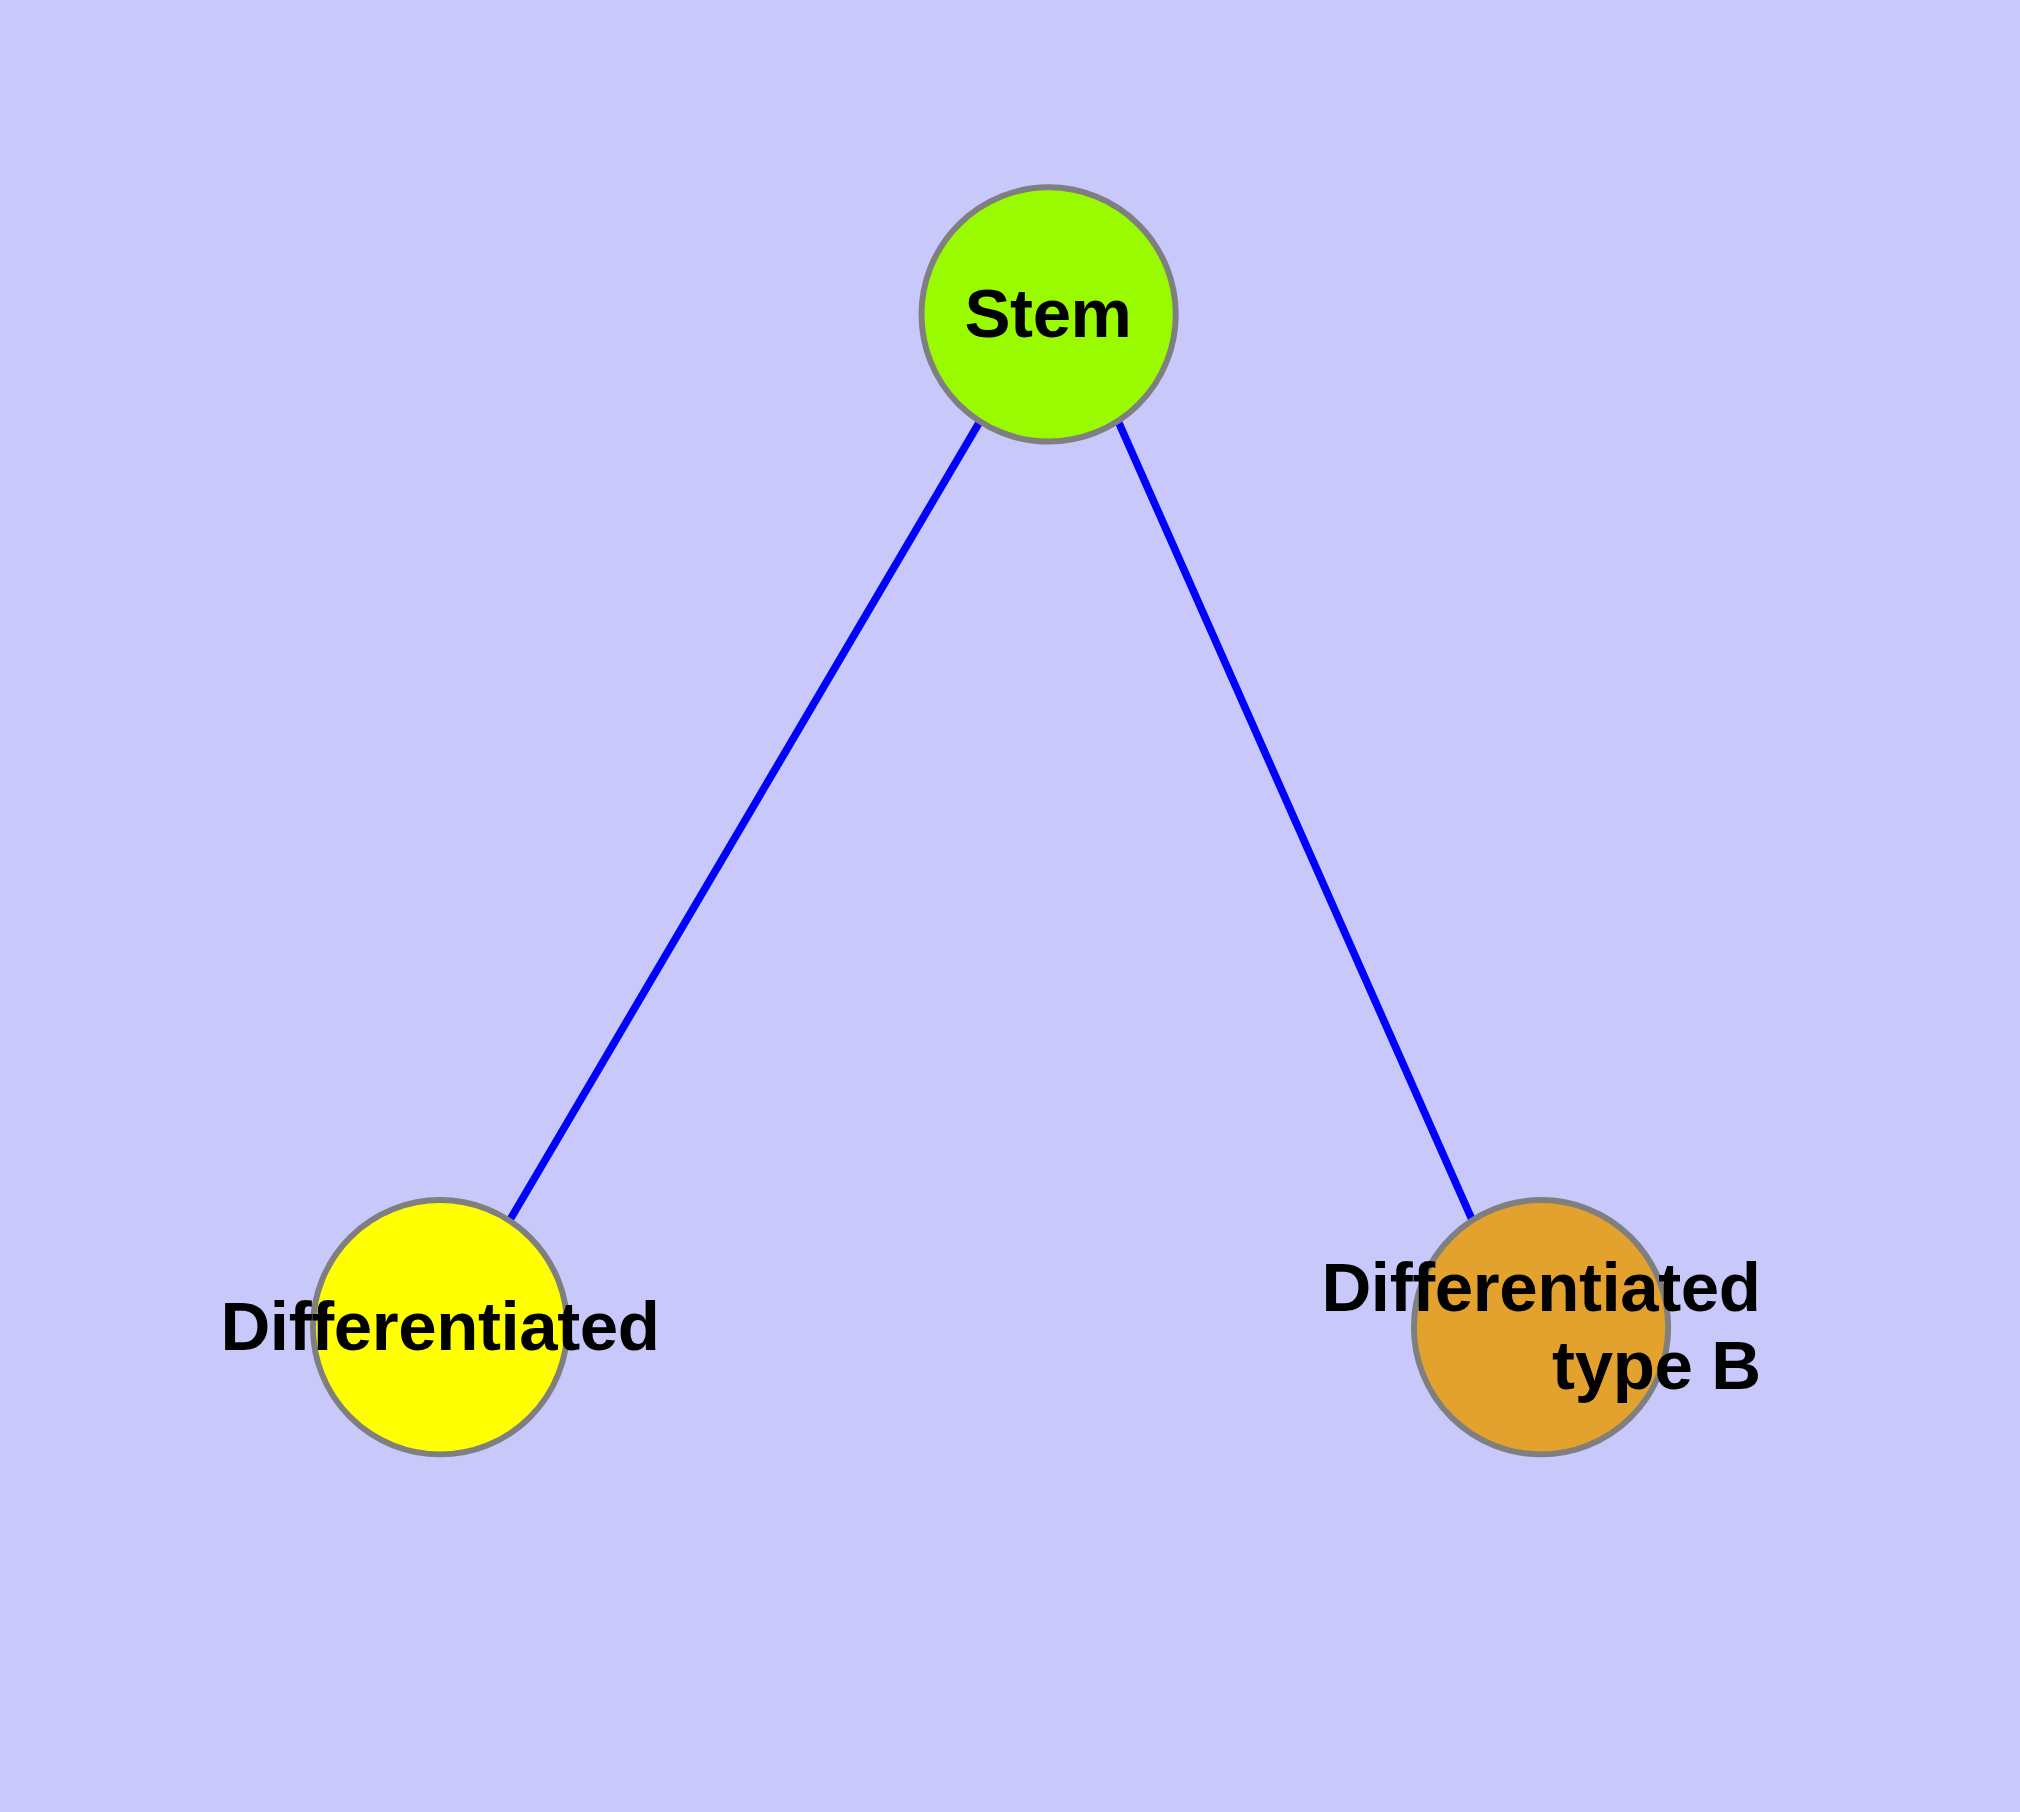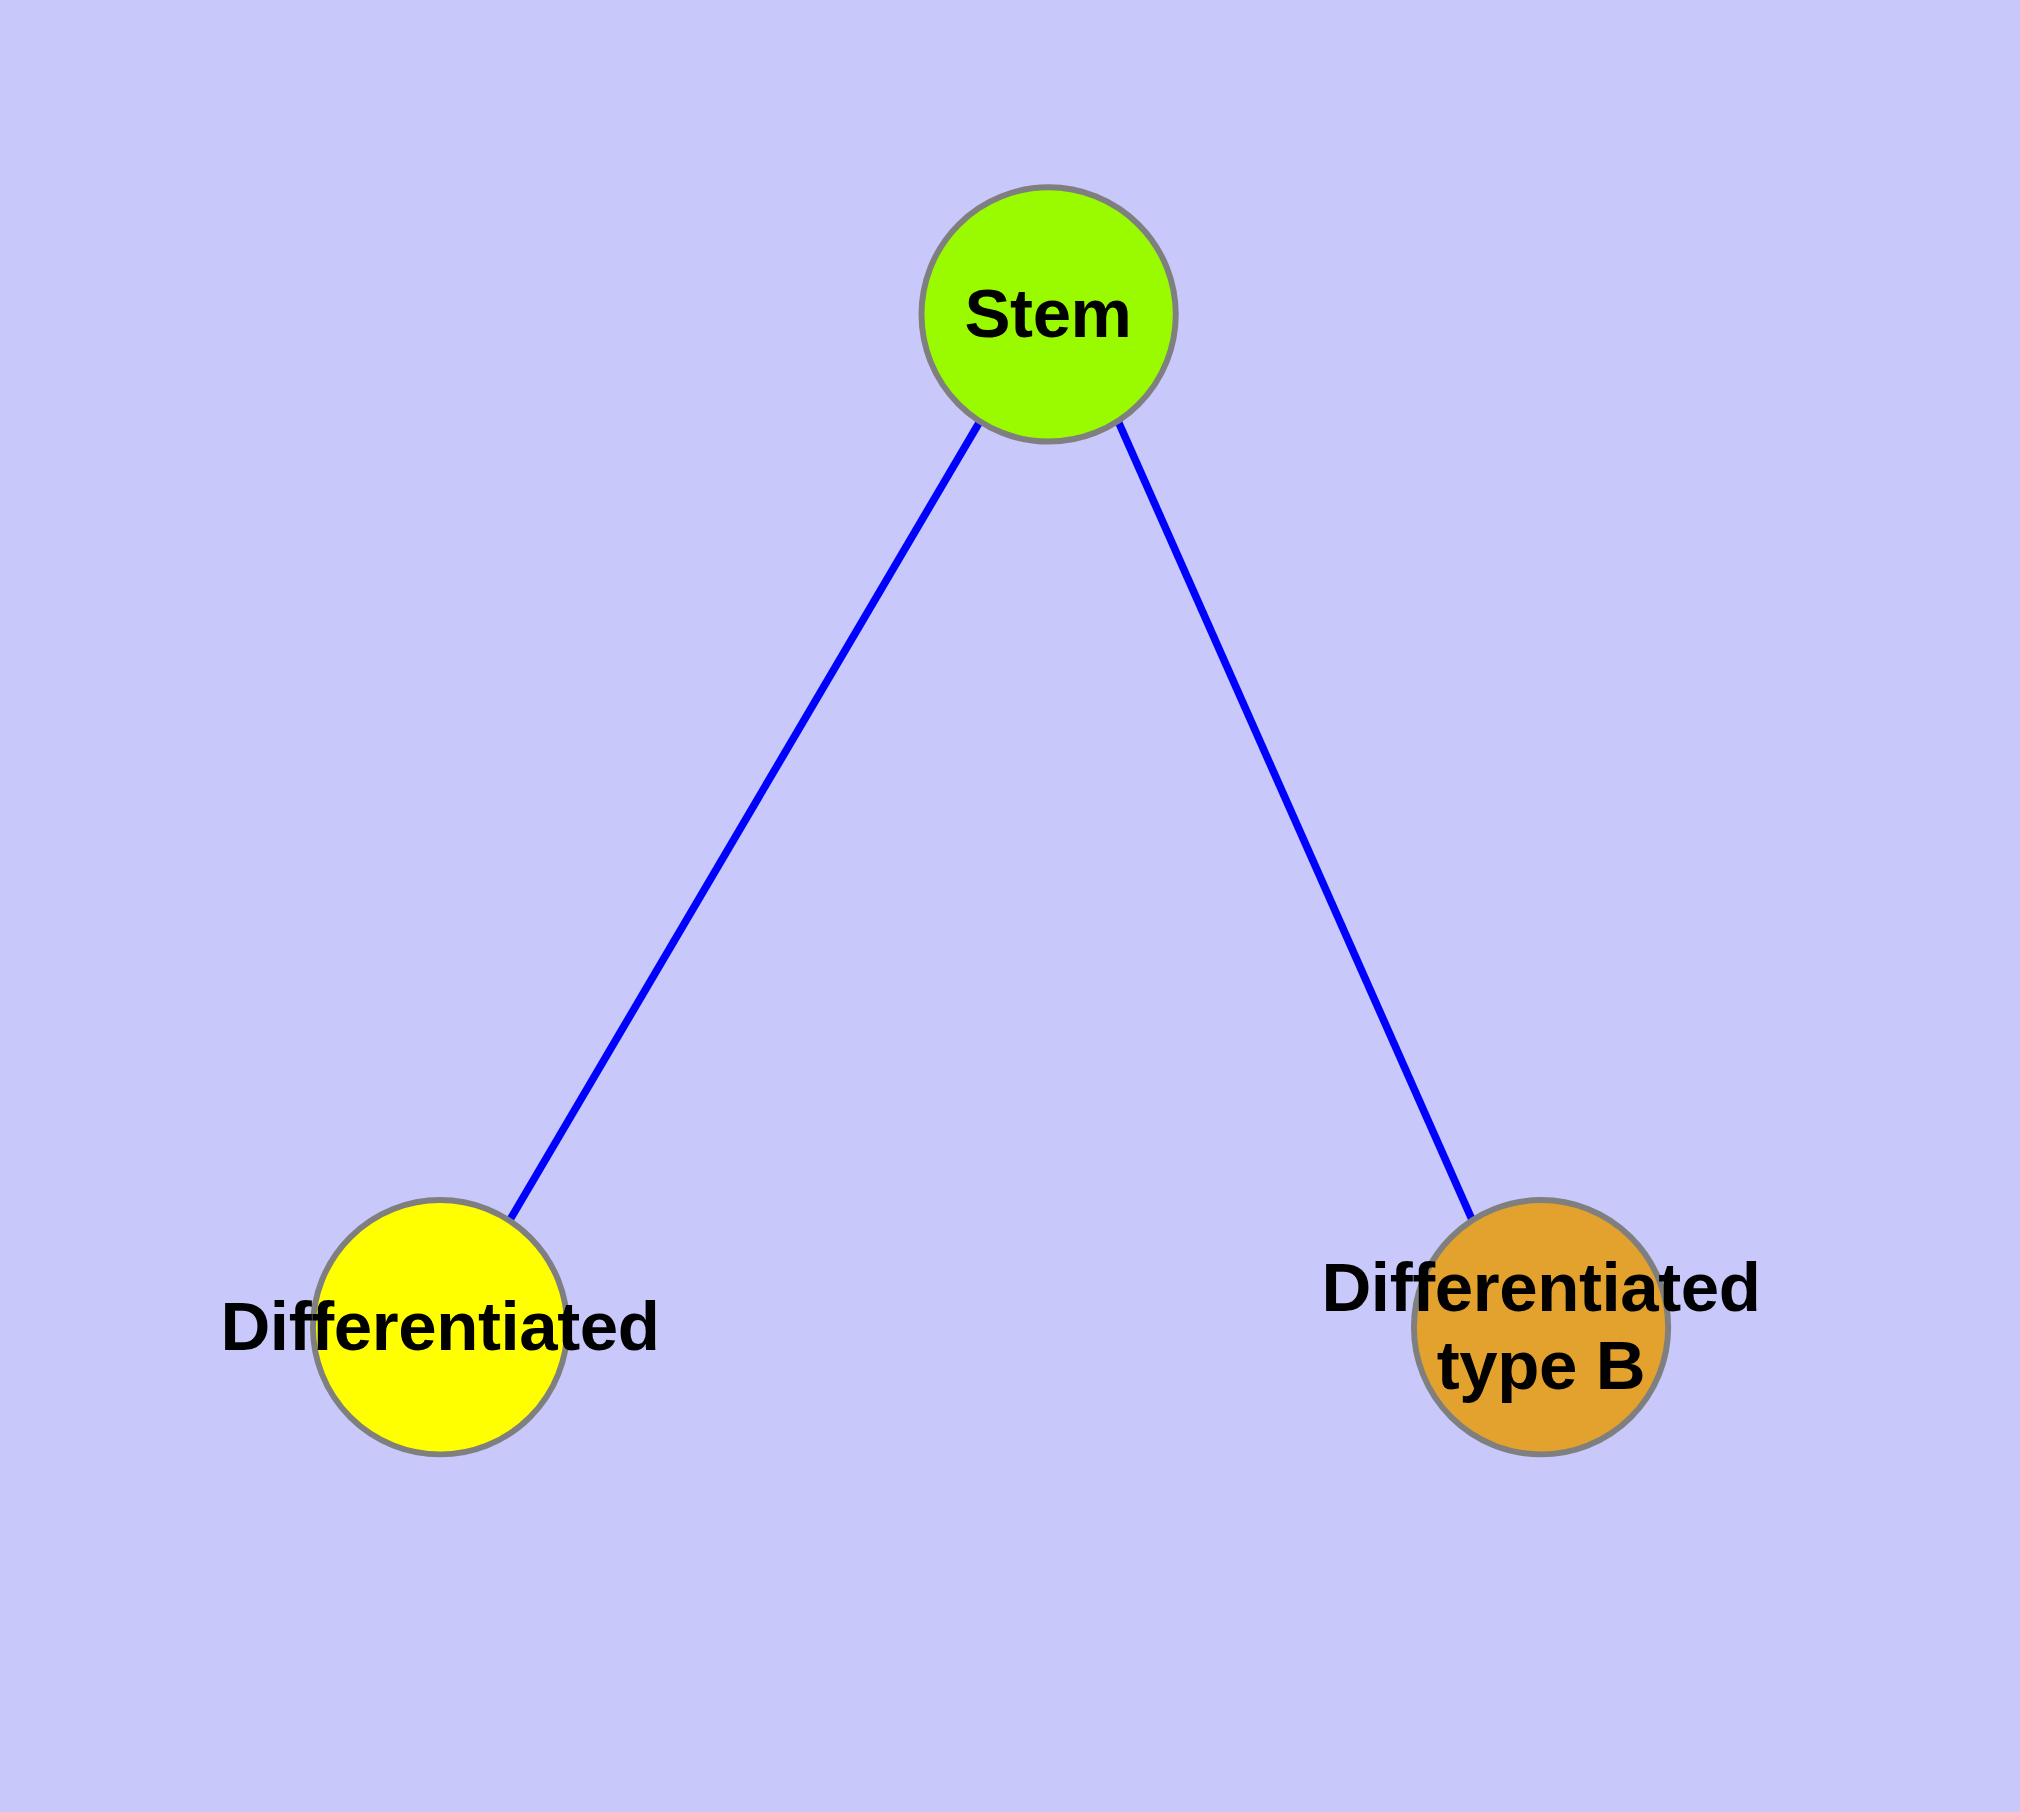--- a/index.html
+++ b/index.html
@@ -64,17 +64,17 @@
   </svg>
 
   <div class="node-label" id="label-stem" style="left: 1048px; top: 314px; color: rgb(0, 0, 0);">
       <span style="display: block;">Stem</span>
     </div>
   <div class="node-label" id="label-diff-a" style="left: 440px; top: 1327px; color: rgb(0, 0, 0);">
       <span style="display: block;">Differentiated</span>
     </div>
   <div class="node-label" id="label-diff-b" style="left: 1541px; top: 1327px; color: rgb(0, 0, 0);">
       <span style="display: block;">Differentiated</span>
-      <span style="display: block;">type B</span>
+      <span style="display: block; text-align: right;">type B</span>
     </div>
 
 </div>
 
 
 </body></html>

